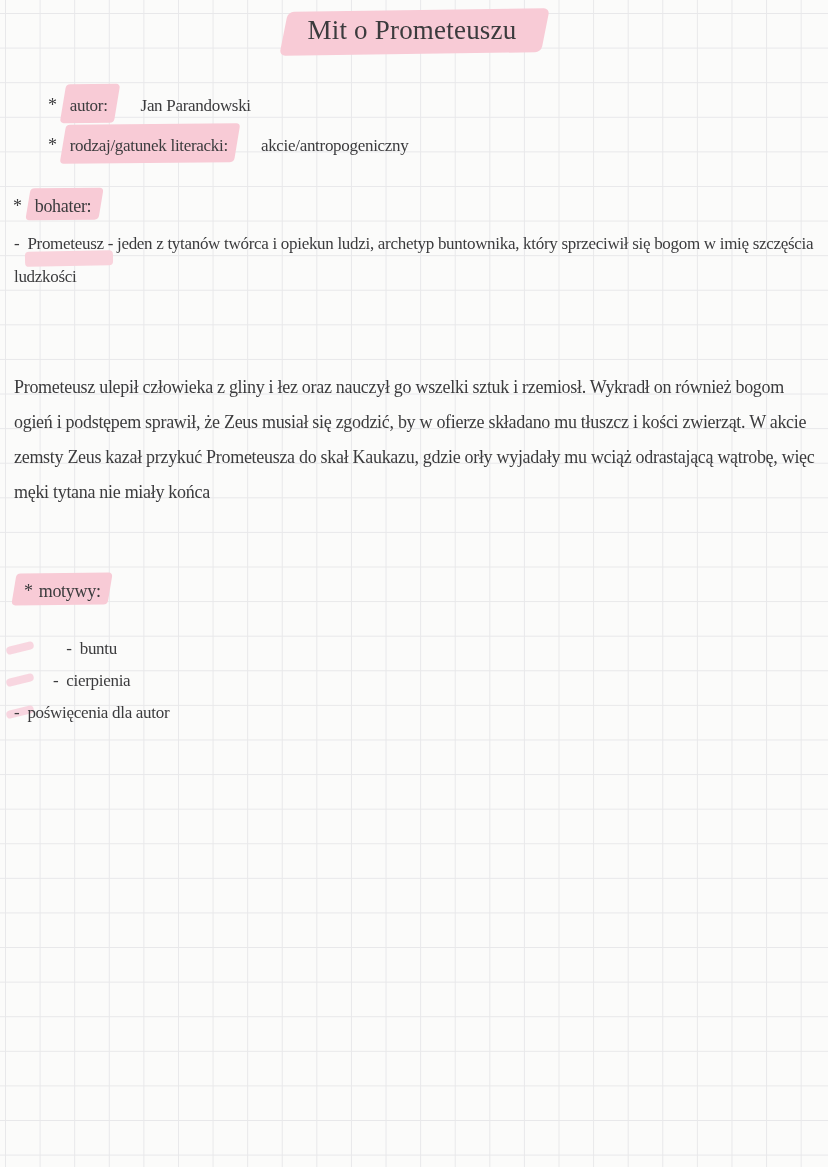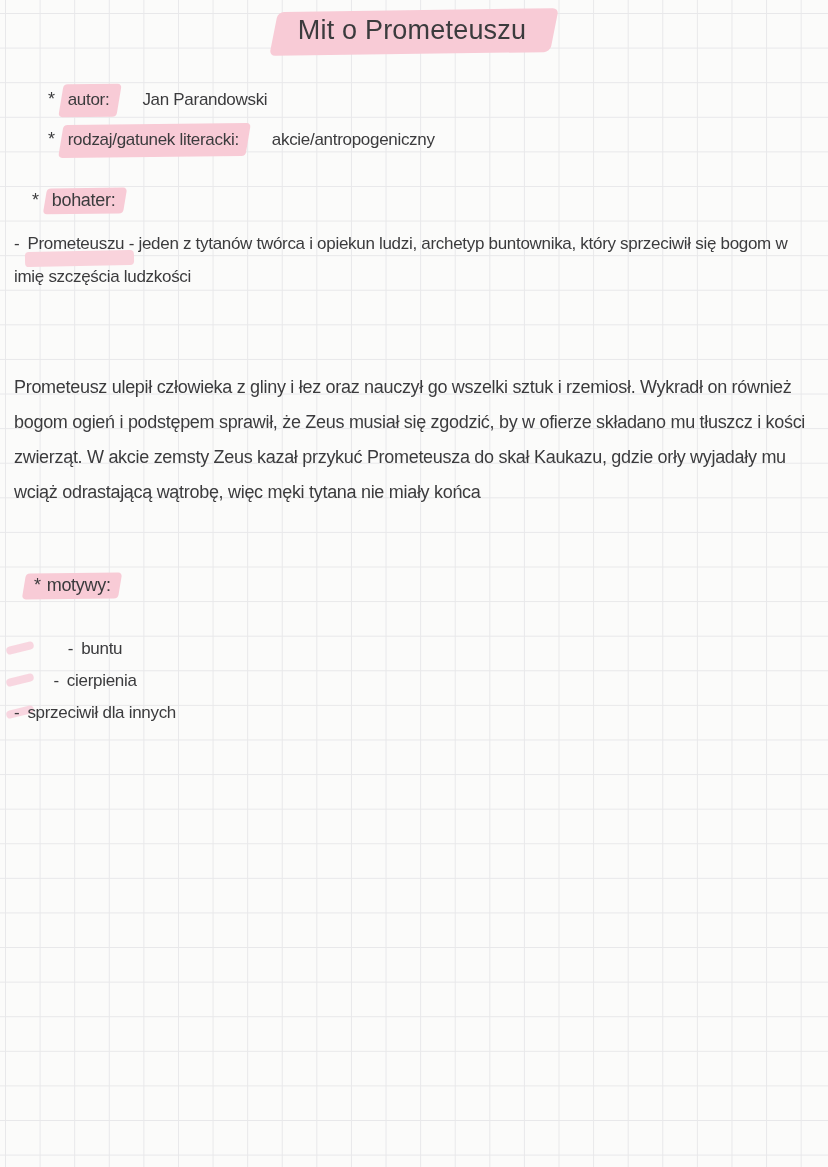--- a/index.html
+++ b/index.html
@@ -9,29 +9,29 @@
     width: 828px;
     height: 1167px;
     z-index: 0;
     overflow: hidden;
     background-color: #fbfbfa;
     background-image:
       linear-gradient(to right, #e8e8ea 1px, transparent 1px),
       linear-gradient(to bottom, #e8e8ea 1px, transparent 1px);
     background-size: 34.6px 34.6px;
     background-position: 5px 13px;
-    font-family: Liberation Sans, sans-serif;
+    font-family: Liberation Serif, serif;
     color: #3b3b3d;
     letter-spacing: -0.3px;
   }
 
   .abs { position: absolute; }
 
   
-  .hl { position: relative; display: inline-block; padding: 2px 9px 3px 7px; }
+  .hl { position: relative; display: inline-block; padding: 8px 9px 3px 7px; }
   .hl::before {
     content: "";
     position: absolute;
     inset: 0;
     background: #f8cbd6;
     border-radius: 4px;
     transform: skewX(-10deg) rotate(-0.6deg);
     z-index: -1;
   }
 
@@ -41,42 +41,42 @@
   .title-text { font-size: 27px; letter-spacing: 0.2px; }
 
   .body-line { font-size: 17px; white-space: nowrap; }
 
   .meta { left: 48px; top: 84px; }
   .meta .body-line { height: 40px; line-height: 28px; }
 
   .star { display: inline-block; margin-right: 6px; font-size: 18px; }
   .after-hl { margin-left: 24px; }
 
-  .hero-heading { left: 32px; top: 188px; font-size: 18px; }
+  .hero-heading { left: 13px; top: 188px; font-size: 18px; }
   .hero-text { left: 14px; top: 227px; width: 800px; font-size: 17px; line-height: 33px; }
 
   
   .name-mark { position: relative; }
   .name-mark::after {
     content: "";
     position: absolute;
     left: -2px;
     right: -10px;
     top: 17px;
     height: 15px;
     background: #f9d3dc;
     border-radius: 4px;
     transform: rotate(-1.2deg);
     z-index: -1;
   }
 
   .issues-heading { left: 48px; top: 333px; font-size: 18px; }
   .issues-text { left: 14px; top: 370px; width: 808px; font-size: 18px; line-height: 35px; }
 
-  .motifs-heading { left: 24px; top: 573px; font-size: 18px; }
+  .motifs-heading { left: 14px; top: 573px; font-size: 18px; }
   .motifs-heading .hl { padding-left: 10px; }
 
   .motifs-list { left: 14px; top: 636px; font-size: 17px; }
   .motif-item { position: relative; height: 32px; line-height: 26px; white-space: nowrap; text-align: center; }
   .motif-item::before {
     content: "";
     position: absolute;
     left: -8px;
     top: 8px;
     width: 28px;
@@ -104,35 +104,35 @@
     </div>
     <div class="body-line">
       <span class="star">*</span><span class="hl"><span>rodzaj/gatunek literacki:</span></span><span class="after-hl">akcie/antropogeniczny</span>
     </div>
   </div>
 
   <div class="abs body-line hero-heading">
     <span class="star">*</span><span class="hl"><span>bohater:</span></span>
   </div>
   <div class="abs hero-text">
-    <span class="dash">-</span><span class="name-mark">Prometeuszu</span>
+    <span class="dash">-</span><span class="name-mark">Prometeusz</span>
     <span>- jeden z tytanów twórca i opiekun ludzi, archetyp buntownika, który sprzeciwił się bogom w imię szczęścia ludzkości</span>
   </div>
 
   <div class="abs issues-text">Prometeusz ulepił człowieka z gliny i łez oraz nauczył go wszelki sztuk i rzemiosł. Wykradł on również bogom ogień i podstępem sprawił, że Zeus musiał się zgodzić, by w ofierze składano mu tłuszcz i kości zwierząt. W akcie zemsty Zeus kazał przykuć Prometeusza do skał Kaukazu, gdzie orły wyjadały mu wciąż odrastającą wątrobę, więc męki tytana nie miały końca</div>
 
   <div class="abs body-line motifs-heading">
     <span class="hl"><span class="star">*</span><span>motywy:</span></span>
   </div>
 
   <div class="abs motifs-list">
     <div class="motif-item">
       <span class="dash">-</span><span>buntu</span>
     </div>
     <div class="motif-item">
       <span class="dash">-</span><span>cierpienia</span>
     </div>
     <div class="motif-item">
-      <span class="dash">-</span><span>sprzeciwił dla innych</span>
+      <span class="dash">-</span><span>poświęcenia dla autor</span>
     </div>
   </div>
 
 </div>
 
 </body></html>

